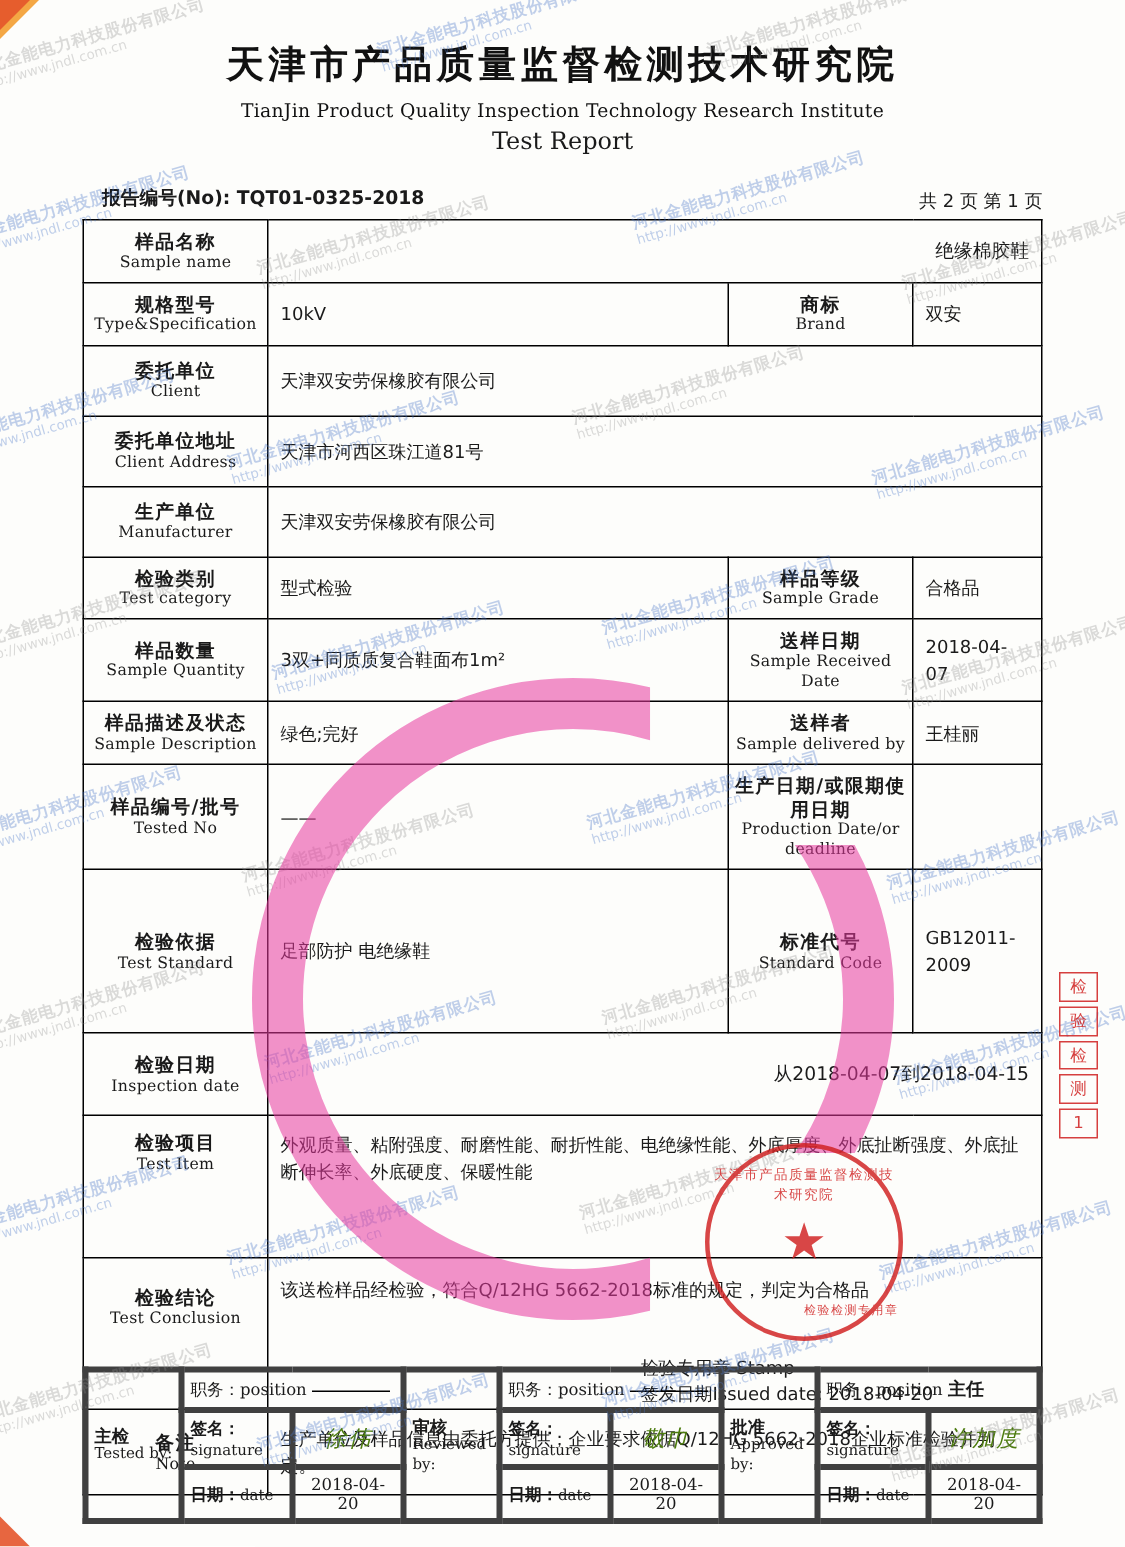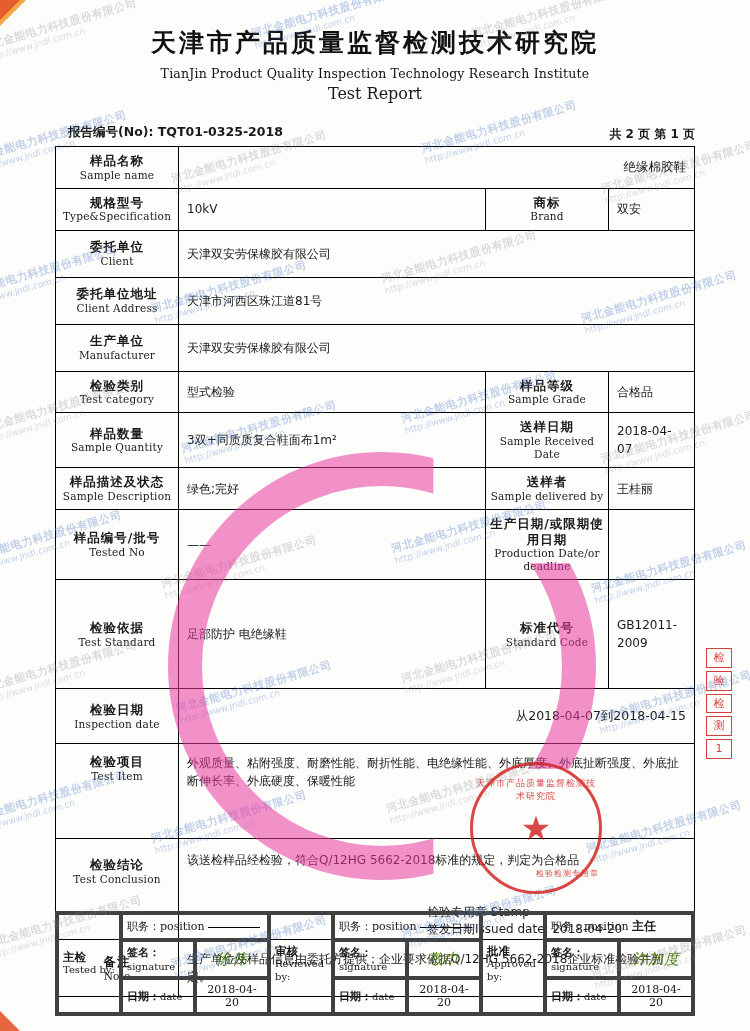--- a/index.html
+++ b/index.html
@@ -170,21 +170,21 @@
   .report-no {
     position: absolute;
     left: 68px; top: 0;
     font-size: 12.5px;
     font-weight: 700;
   }
   .page-no {
     position: absolute;
     right: 55px; top: 2px;
     font-size: 12px;
-    font-weight: 700;
+    font-weight: 400;
   }
 
   
   table.main {
     position: absolute;
     left: 55px; top: 146px;
     width: 640px;
     border-collapse: collapse;
     z-index: 3;
     background: transparent;

